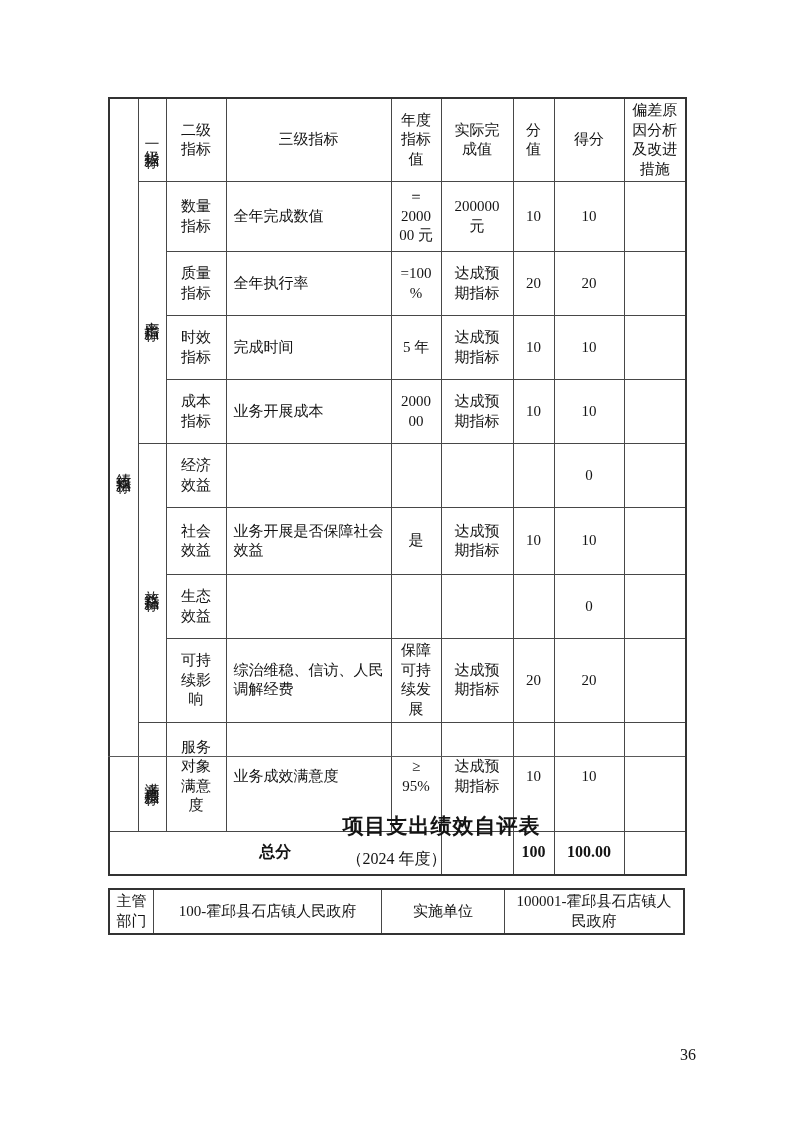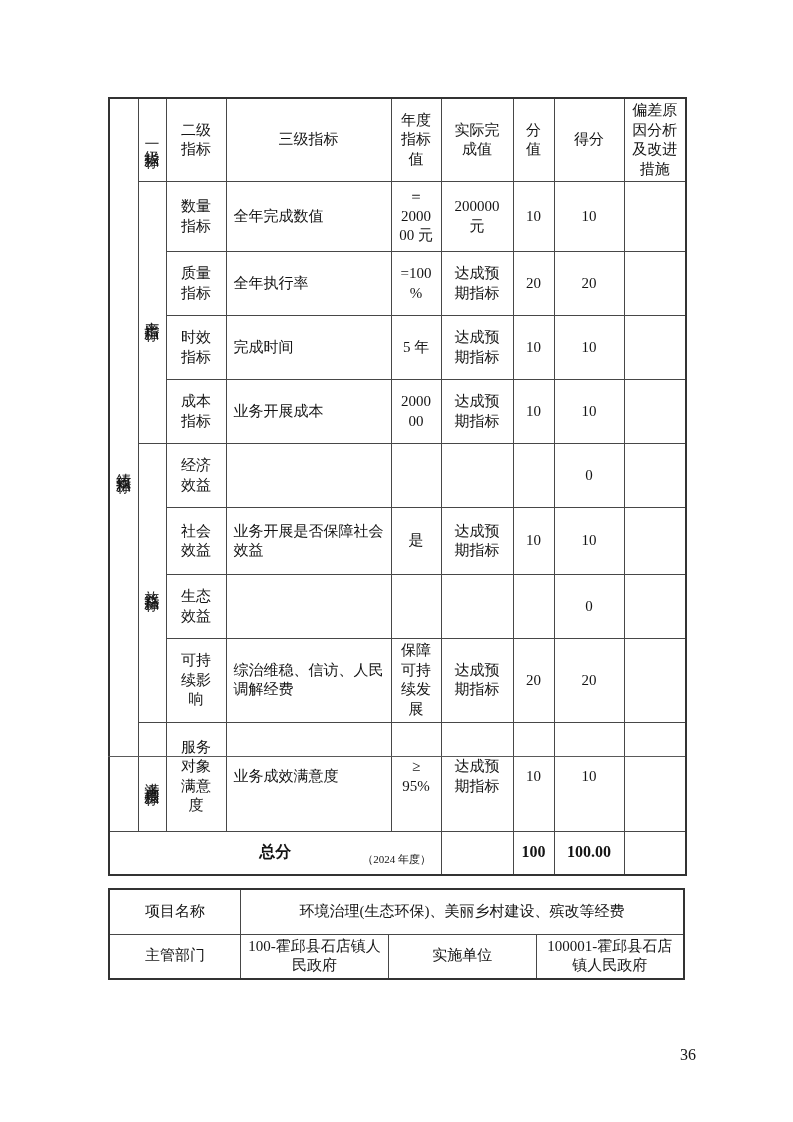--- a/index.html
+++ b/index.html
@@ -48,21 +48,21 @@
   }
   
   .title {
     position:absolute; left:108px; top:810px; width:577px;
     text-align:center; font-size:21px; font-weight:bold; letter-spacing:1px;
     line-height:32px;
   }
   .title span { position:relative; left:45px; }
   .subtitle {
     position:absolute; left:108px; top:849px; width:577px;
-    text-align:center; font-size:11px; line-height:20px;
+    text-align:center; font-size:16px; line-height:20px;
   }
   
   table.info { left:108px; top:888px; width:577px; border:2px solid #333; }
   tr.ir1 { height:45px; }
   tr.ir2 { height:36px; }
   table.info td.unit-h { padding:2px 24px; }
   table.info td.unit-v { padding:2px 6px; }
   
   .pagenum {
     position:absolute; left:652px; top:1046px; width:44px;
@@ -203,28 +203,25 @@
         <td></td>
         <td class="pts">100</td>
         <td>100.00</td>
         <td></td>
       </tr>
     </tbody>
   </table>
 
   <div class="rule2"></div>
 
+  <div class="title"><span>项目支出绩效自评表</span></div>
   <div class="subtitle">（2024 年度）</div>
 
   <table class="t info">
     <tbody>
-      <tr class="ir1">
-        <td style="width:120px;">项目名称</td>
-        <td colspan="3">环境治理(生态环保)、美丽乡村建设、殡改等经费</td>
-      </tr>
       <tr class="ir2">
         <td>主管部门</td>
         <td style="width:217px;">100-霍邱县石店镇人民政府</td>
         <td class="unit-h" style="width:74px;">实施单位</td>
         <td class="unit-v" style="width:166px;">100001-霍邱县石店镇人民政府</td>
       </tr>
     </tbody>
   </table>
 
   <div class="pagenum">36</div>

